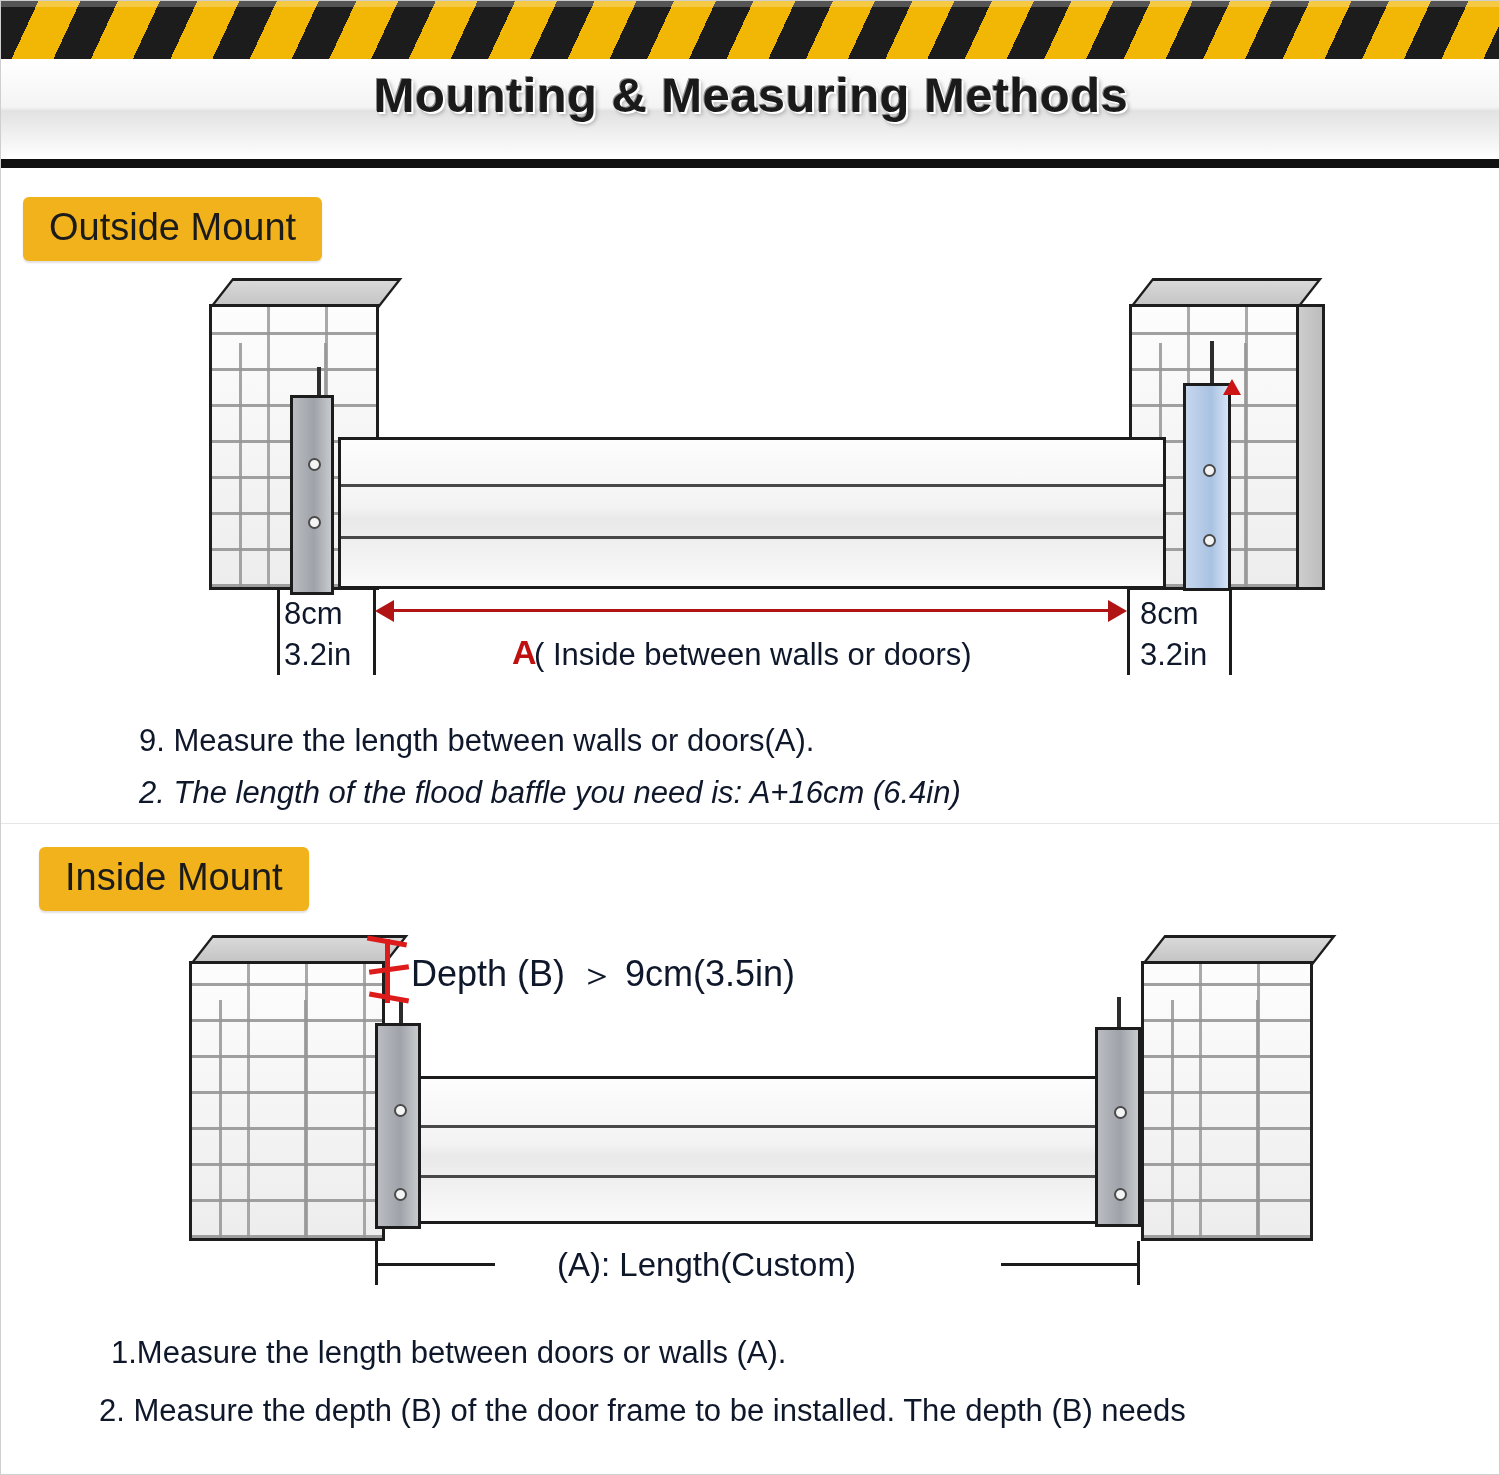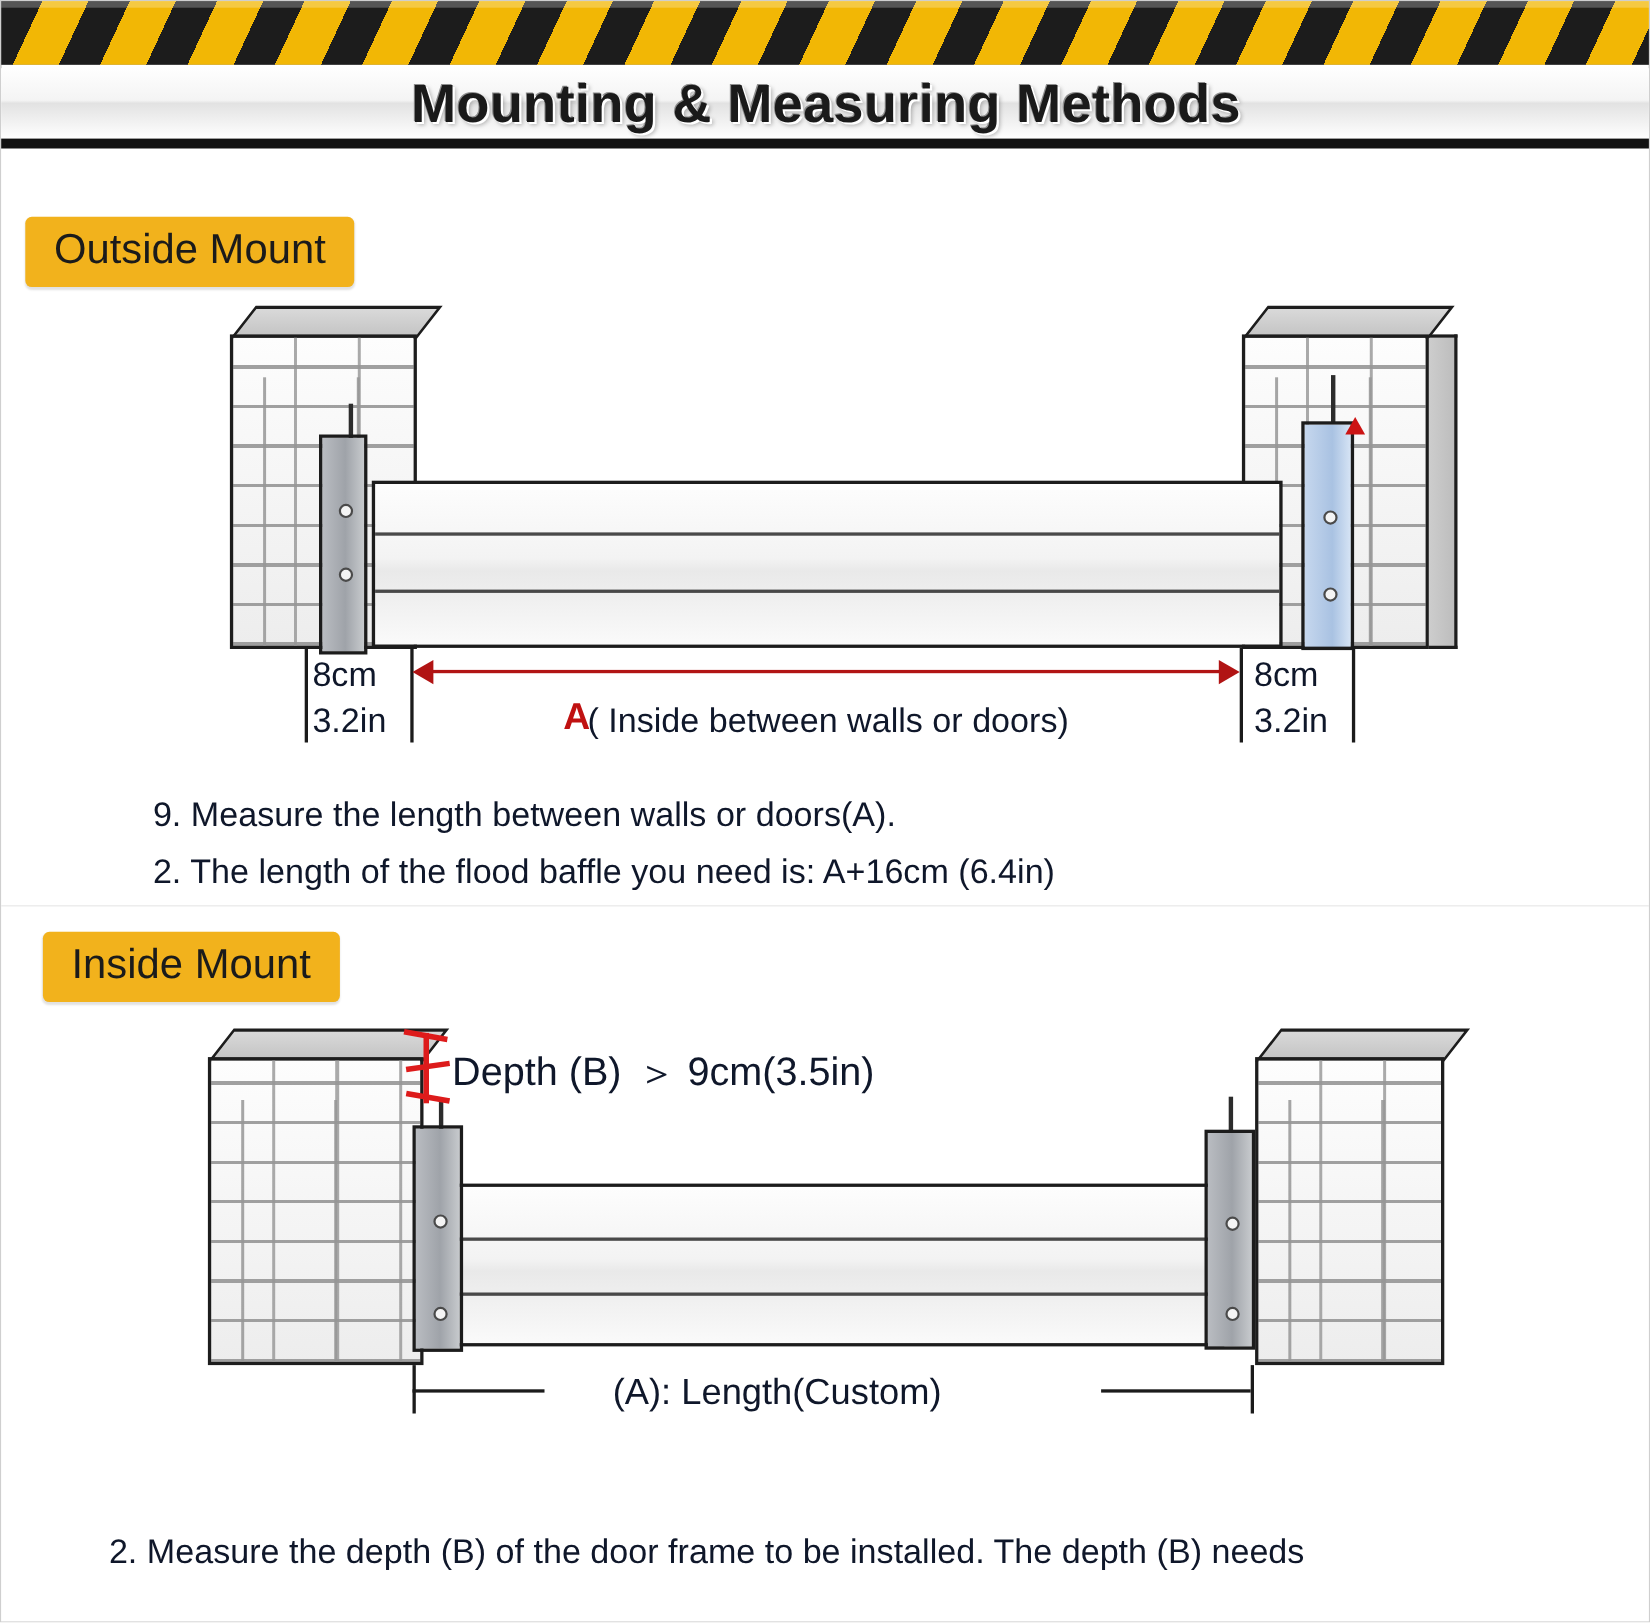--- a/index.html
+++ b/index.html
@@ -39,21 +39,21 @@
     position: absolute;
     left: 0; right: 0; top: 0;
     height: 6px;
     background: rgba(255,255,255,0.25);
   }
   .title-band {
     position: absolute;
     left: 0;
     top: 58px;
     width: 1500px;
-    height: 76px;
+    height: 109px;
     background: linear-gradient(#ffffff 0%, #f4f4f4 48%, #e2e2e2 52%, #ffffff 100%);
     border-bottom: 9px solid #111111;
     box-sizing: border-box;
   }
   .title-text {
     position: absolute;
     left: 0;
     top: 8px;
     width: 1500px;
     text-align: center;
@@ -291,21 +291,21 @@
 
   <div class="txt" style="left:283px; top:595px;">8cm</div>
   <div class="txt" style="left:283px; top:636px;">3.2in</div>
   <div class="txt" style="left:1139px; top:595px;">8cm</div>
   <div class="txt" style="left:1139px; top:636px;">3.2in</div>
 
   <div class="bold-red" style="position:absolute; left:511px; top:632px;">A</div>
   <div class="txt" style="left:533px; top:636px;">( Inside between walls or doors)</div>
 
   <div class="txt" style="left:138px; top:722px;">9. Measure the length between walls or doors(A).</div>
-  <div class="txt" style="left:138px; top:774px;">2. The length of the flood baffle you need is: A+16cm (6.4in)</div>
+  <div class="txt" style="left:138px; top:774px;font-style:italic;">2. The length of the flood baffle you need is: A+16cm (6.4in)</div>
 
   <div class="divider" style="top:822px;"></div>
 
   <div class="pill" id="pill-inside">Inside Mount</div>
 
   <div class="pillar" style="left:188px; top:934px; width:196px; height:306px;">
     <div class="cap"></div>
     <div class="face"></div>
   </div>
 
@@ -341,15 +341,16 @@
   <div class="txt" style="left:410px; top:952px; font-size:36px;">Depth (B)</div>
   <div class="txt" style="left:578px; top:950px; font-size:36px;">＞</div>
   <div class="txt" style="left:624px; top:952px; font-size:36px;">9cm(3.5in)</div>
 
   <div class="tick" style="left:374px; top:1240px; height:44px;"></div>
   <div class="tick" style="left:1136px; top:1240px; height:44px;"></div>
   <div class="dim-line black" style="left:374px; top:1262px; width:120px;"></div>
   <div class="dim-line black" style="left:1000px; top:1262px; width:136px;"></div>
   <div class="txt" style="left:556px; top:1245px; font-size:33px;">(A): Length(Custom)</div>
 
+  <div class="txt" style="left:110px; top:1334px;">1.Measure the length between doors or walls (A).</div>
   <div class="txt" style="left:98px; top:1392px;">2. Measure the depth (B) of the door frame to be installed. The depth (B) needs</div>
 
 </div>
 
 </body></html>

